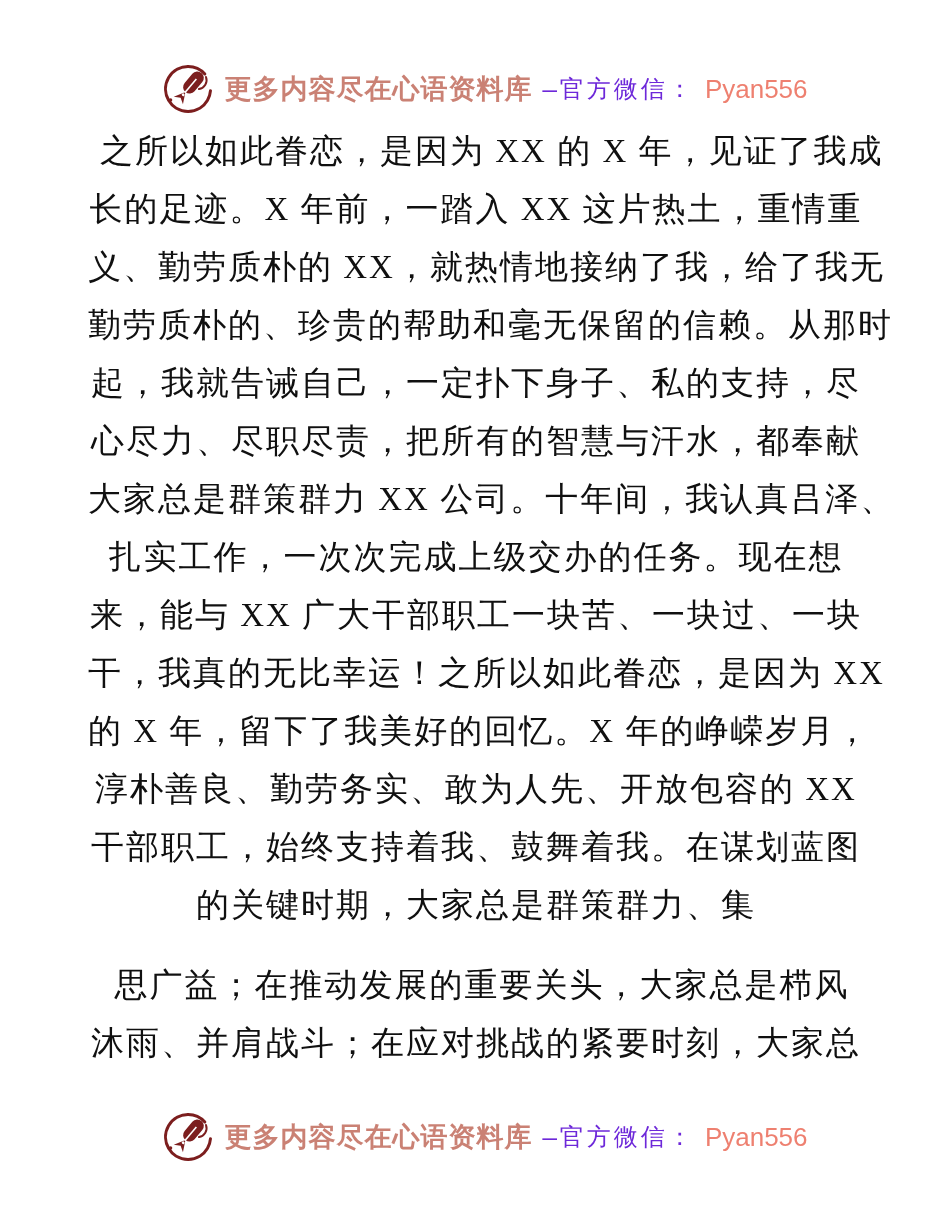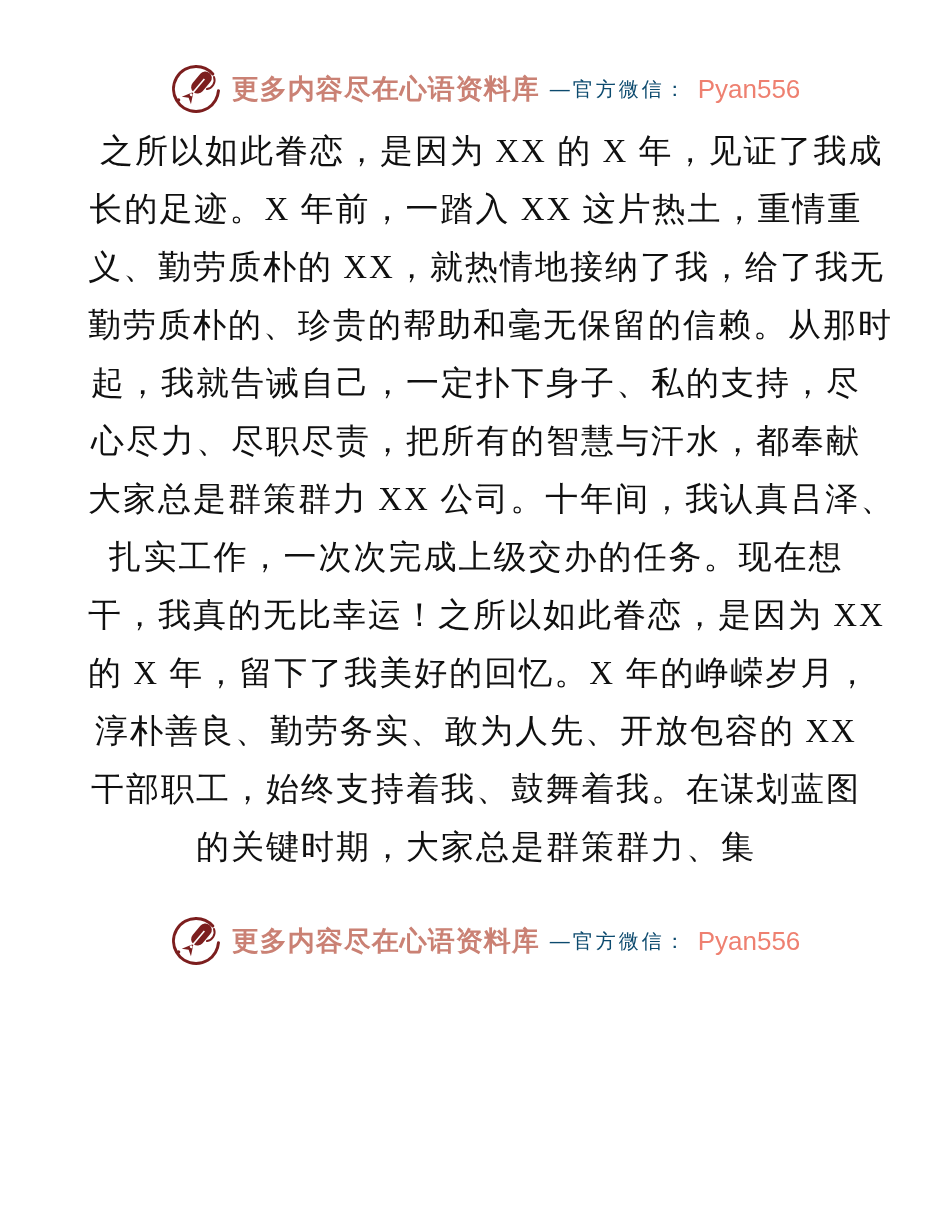--- a/index.html
+++ b/index.html
@@ -40,24 +40,24 @@
   }
   .brand-text {
     color: #ca8174;
     font-size: 27px;
     font-weight: bold;
     letter-spacing: 1px;
     font-family: "Liberation Serif", "DejaVu Serif", serif;
     white-space: nowrap;
   }
   .brand-label {
-    color: #0c4a6e;
-    font-size: 20px;
+    color: #6d28d9;
+    font-size: 24px;
     letter-spacing: 3px;
-    font-family: Liberation Sans, sans-serif;
+    font-family: Liberation Mono, monospace;
     white-space: nowrap;
   }
   .brand-account {
     color: #ee8070;
     font-size: 26px;
     font-family: "Liberation Sans", "DejaVu Sans", sans-serif;
     white-space: nowrap;
   }
   
   .content {
@@ -102,25 +102,30 @@
   <div class="content">
     <div class="para">
       <div class="line indent">之所以如此眷恋，是因为 XX 的 X 年，见证了我成</div>
       <div class="line">长的足迹。X 年前，一踏入 XX 这片热土，重情重</div>
       <div class="line">义、勤劳质朴的 XX，就热情地接纳了我，给了我无</div>
       <div class="line">勤劳质朴的、珍贵的帮助和毫无保留的信赖。从那时</div>
       <div class="line">起，我就告诫自己，一定扑下身子、私的支持，尽</div>
       <div class="line">心尽力、尽职尽责，把所有的智慧与汗水，都奉献</div>
       <div class="line">大家总是群策群力 XX 公司。十年间，我认真吕泽、</div>
       <div class="line">扎实工作，一次次完成上级交办的任务。现在想</div>
+      <div class="line">来，能与 XX 广大干部职工一块苦、一块过、一块</div>
       <div class="line">干，我真的无比幸运！之所以如此眷恋，是因为 XX</div>
       <div class="line">的 X 年，留下了我美好的回忆。X 年的峥嵘岁月，</div>
       <div class="line">淳朴善良、勤劳务实、敢为人先、开放包容的 XX</div>
       <div class="line">干部职工，始终支持着我、鼓舞着我。在谋划蓝图</div>
       <div class="line">的关键时期，大家总是群策群力、集</div>
+    </div>
+    <div class="para para2">
+      <div class="line indent">思广益；在推动发展的重要关头，大家总是栉风</div>
+      <div class="line">沐雨、并肩战斗；在应对挑战的紧要时刻，大家总</div>
     </div>
   </div>
 
   <div class="brand-row footer">
     <span class="logo-wrap">
       <svg width="52" height="52" viewBox="0 0 52 52" aria-hidden="true">
         <path d="M26 3.5 A22.5 22.5 0 1 0 26.1 3.5" fill="none" stroke="#7c1e1e" stroke-width="3" stroke-dasharray="104 18" stroke-linecap="round"></path>
         <path d="M44 14 a9 9 0 0 1 -7 12" fill="none" stroke="#7c1e1e" stroke-width="2" stroke-linecap="round"></path>
         <g transform="rotate(40 26 26)">
           <rect x="19.5" y="5" width="13" height="25" rx="6.5" fill="#7c1e1e"></rect>

